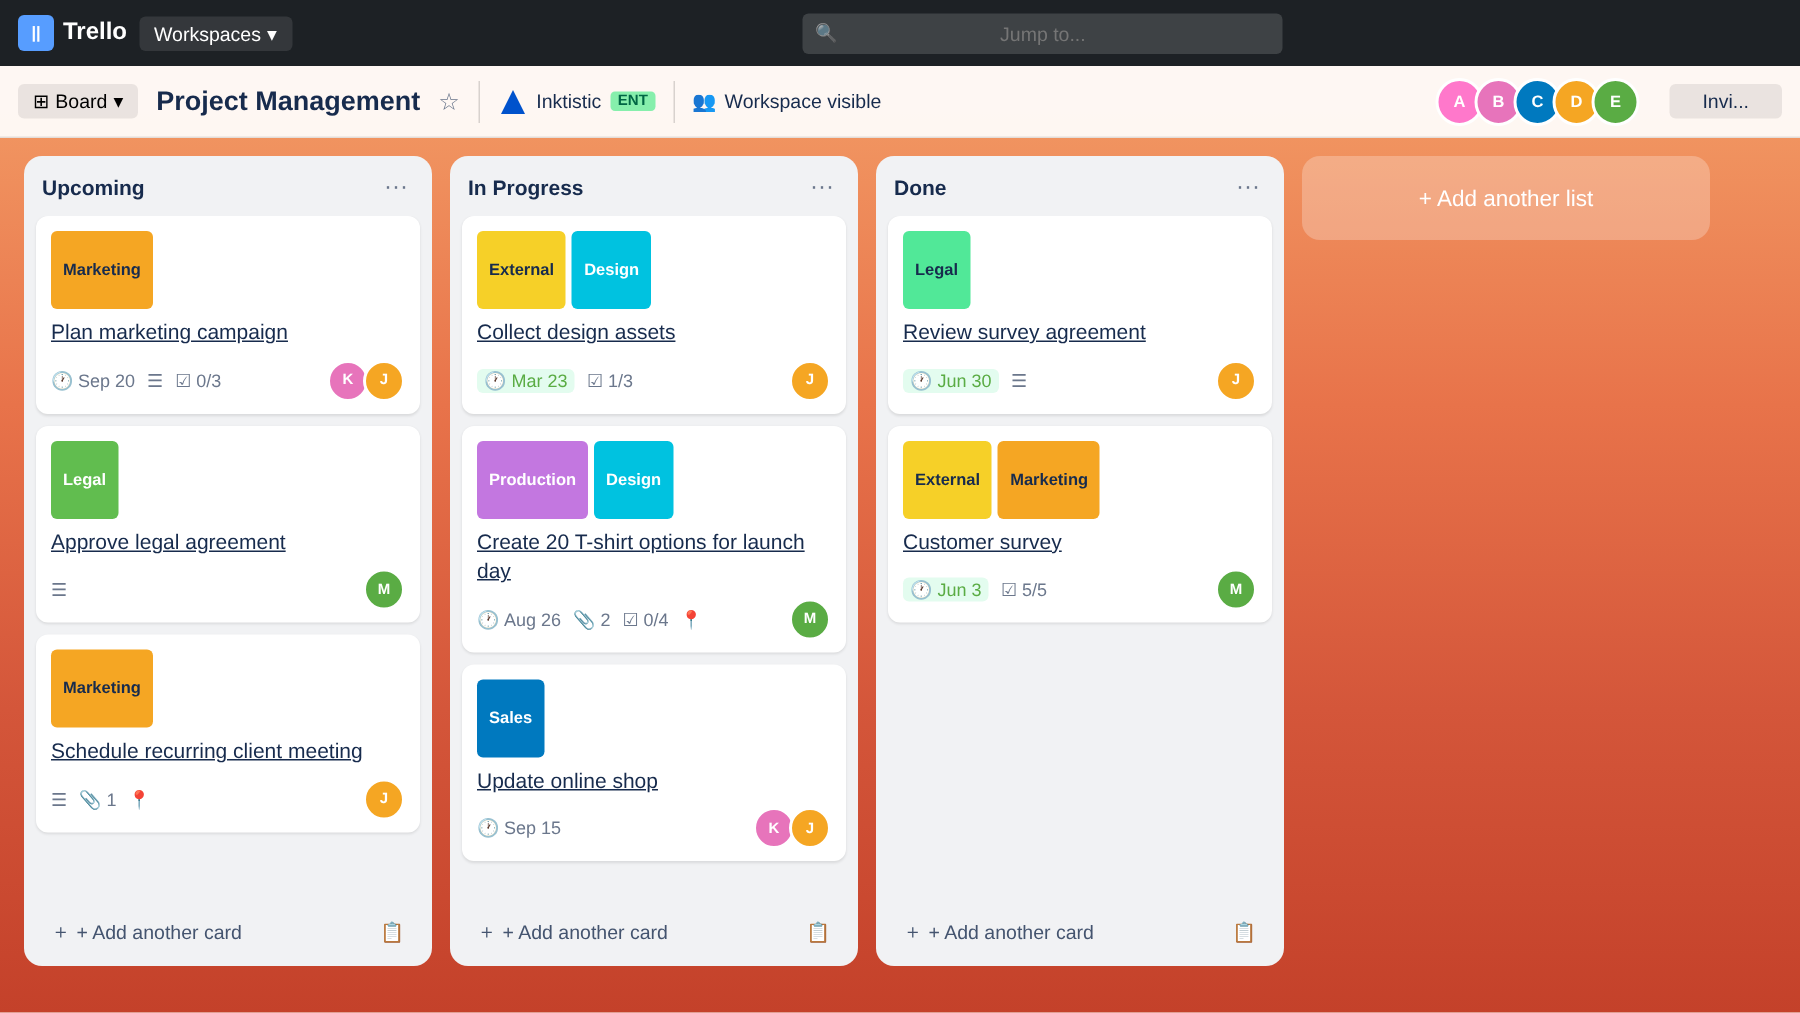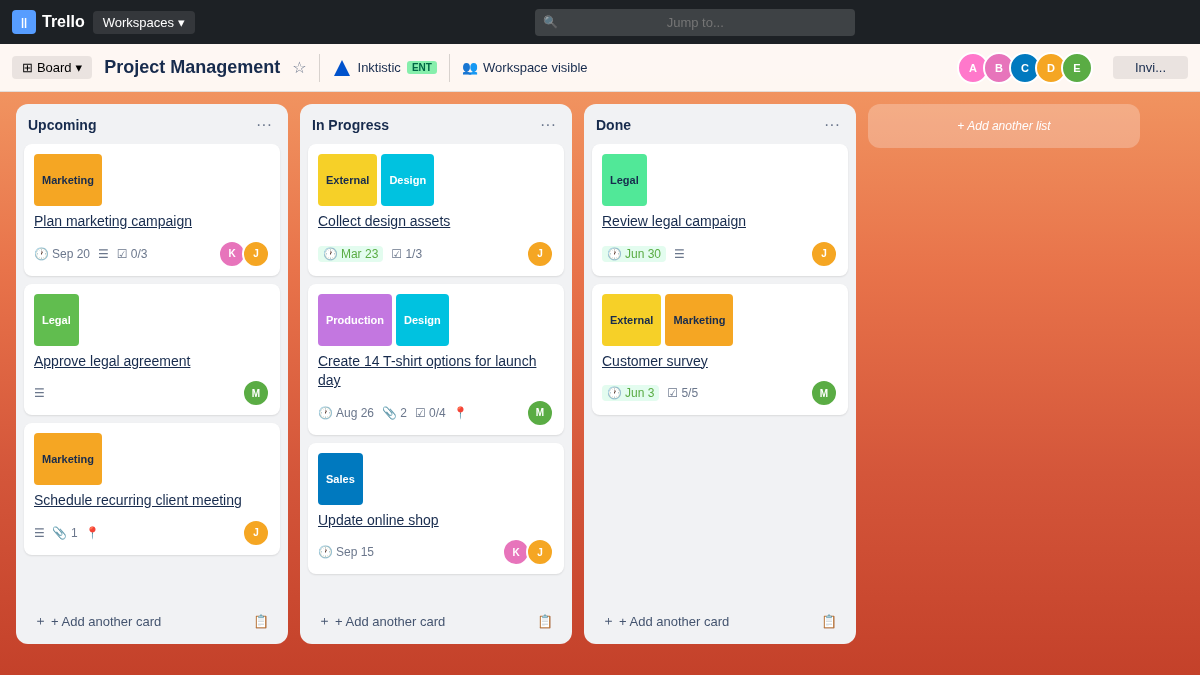--- a/index.html
+++ b/index.html
@@ -302,33 +302,32 @@
     .card-row-bottom {
       display: flex;
       align-items: center;
       margin-top: 6px;
     }
 
     
     .add-list-btn {
       width: 272px;
       min-width: 272px;
-      height: 44px;
+      height: 56px;
       background: rgba(255,255,255,0.25);
       border: none;
       border-radius: 12px;
       color: white;
-      font-size: 12px;
+      font-size: 15px;
       font-weight: 500;
       cursor: pointer;
       display: flex;
       align-items: center;
       justify-content: center;
       gap: 6px;
-      font-style: italic;
     }
 
     
     .av1 { background: #e774bb; }
     .av2 { background: #f5a623; }
     .av3 { background: #5aac44; }
     .av4 { background: #0079bf; }
     .av5 { background: #ff78cb; }
 
     
@@ -489,21 +488,21 @@
             <div class="card-avatars">
               <div class="card-avatar" style="background:#f5a623;display:flex;align-items:center;justify-content:center;color:white;font-size:10px;font-weight:700;">J</div>
             </div>
           </div>
         </div>
         <div class="card">
           <div class="card-labels">
             <span class="label" style="background:#c377e0;color:white">Production</span>
             <span class="label" style="background:#00c2e0;color:white">Design</span>
           </div>
-          <div class="card-title">Create 14 T-shirt options for launch day</div>
+          <div class="card-title">Create 20 T-shirt options for launch day</div>
           <div class="card-row-bottom">
             <div class="card-meta">
               <span class="meta-item"><span>🕐</span> Aug 26</span>
               <span class="meta-item">📎 2</span>
               <span class="meta-item">☑ 0/4</span>
               <span class="meta-item">📍</span>
             </div>
             <div class="card-avatars">
               <div class="card-avatar" style="background:#5aac44;display:flex;align-items:center;justify-content:center;color:white;font-size:10px;font-weight:700;">M</div>
             </div>
@@ -538,21 +537,21 @@
     <div class="list">
       <div class="list-header">
     <span>Done</span>
     <button class="list-menu-btn">···</button>
   </div>
       <div class="list-body">
         <div class="card">
           <div class="card-labels">
             <span class="label" style="background:#51e898;color:#172b4d">Legal</span>
           </div>
-          <div class="card-title">Review legal campaign</div>
+          <div class="card-title">Review survey agreement</div>
           <div class="card-row-bottom">
             <div class="card-meta">
               <span class="meta-item date-green"><span>🕐</span> Jun 30</span>
               <span class="meta-item">☰</span>
             </div>
             <div class="card-avatars">
               <div class="card-avatar" style="background:#f5a623;display:flex;align-items:center;justify-content:center;color:white;font-size:10px;font-weight:700;">J</div>
             </div>
           </div>
         </div>

